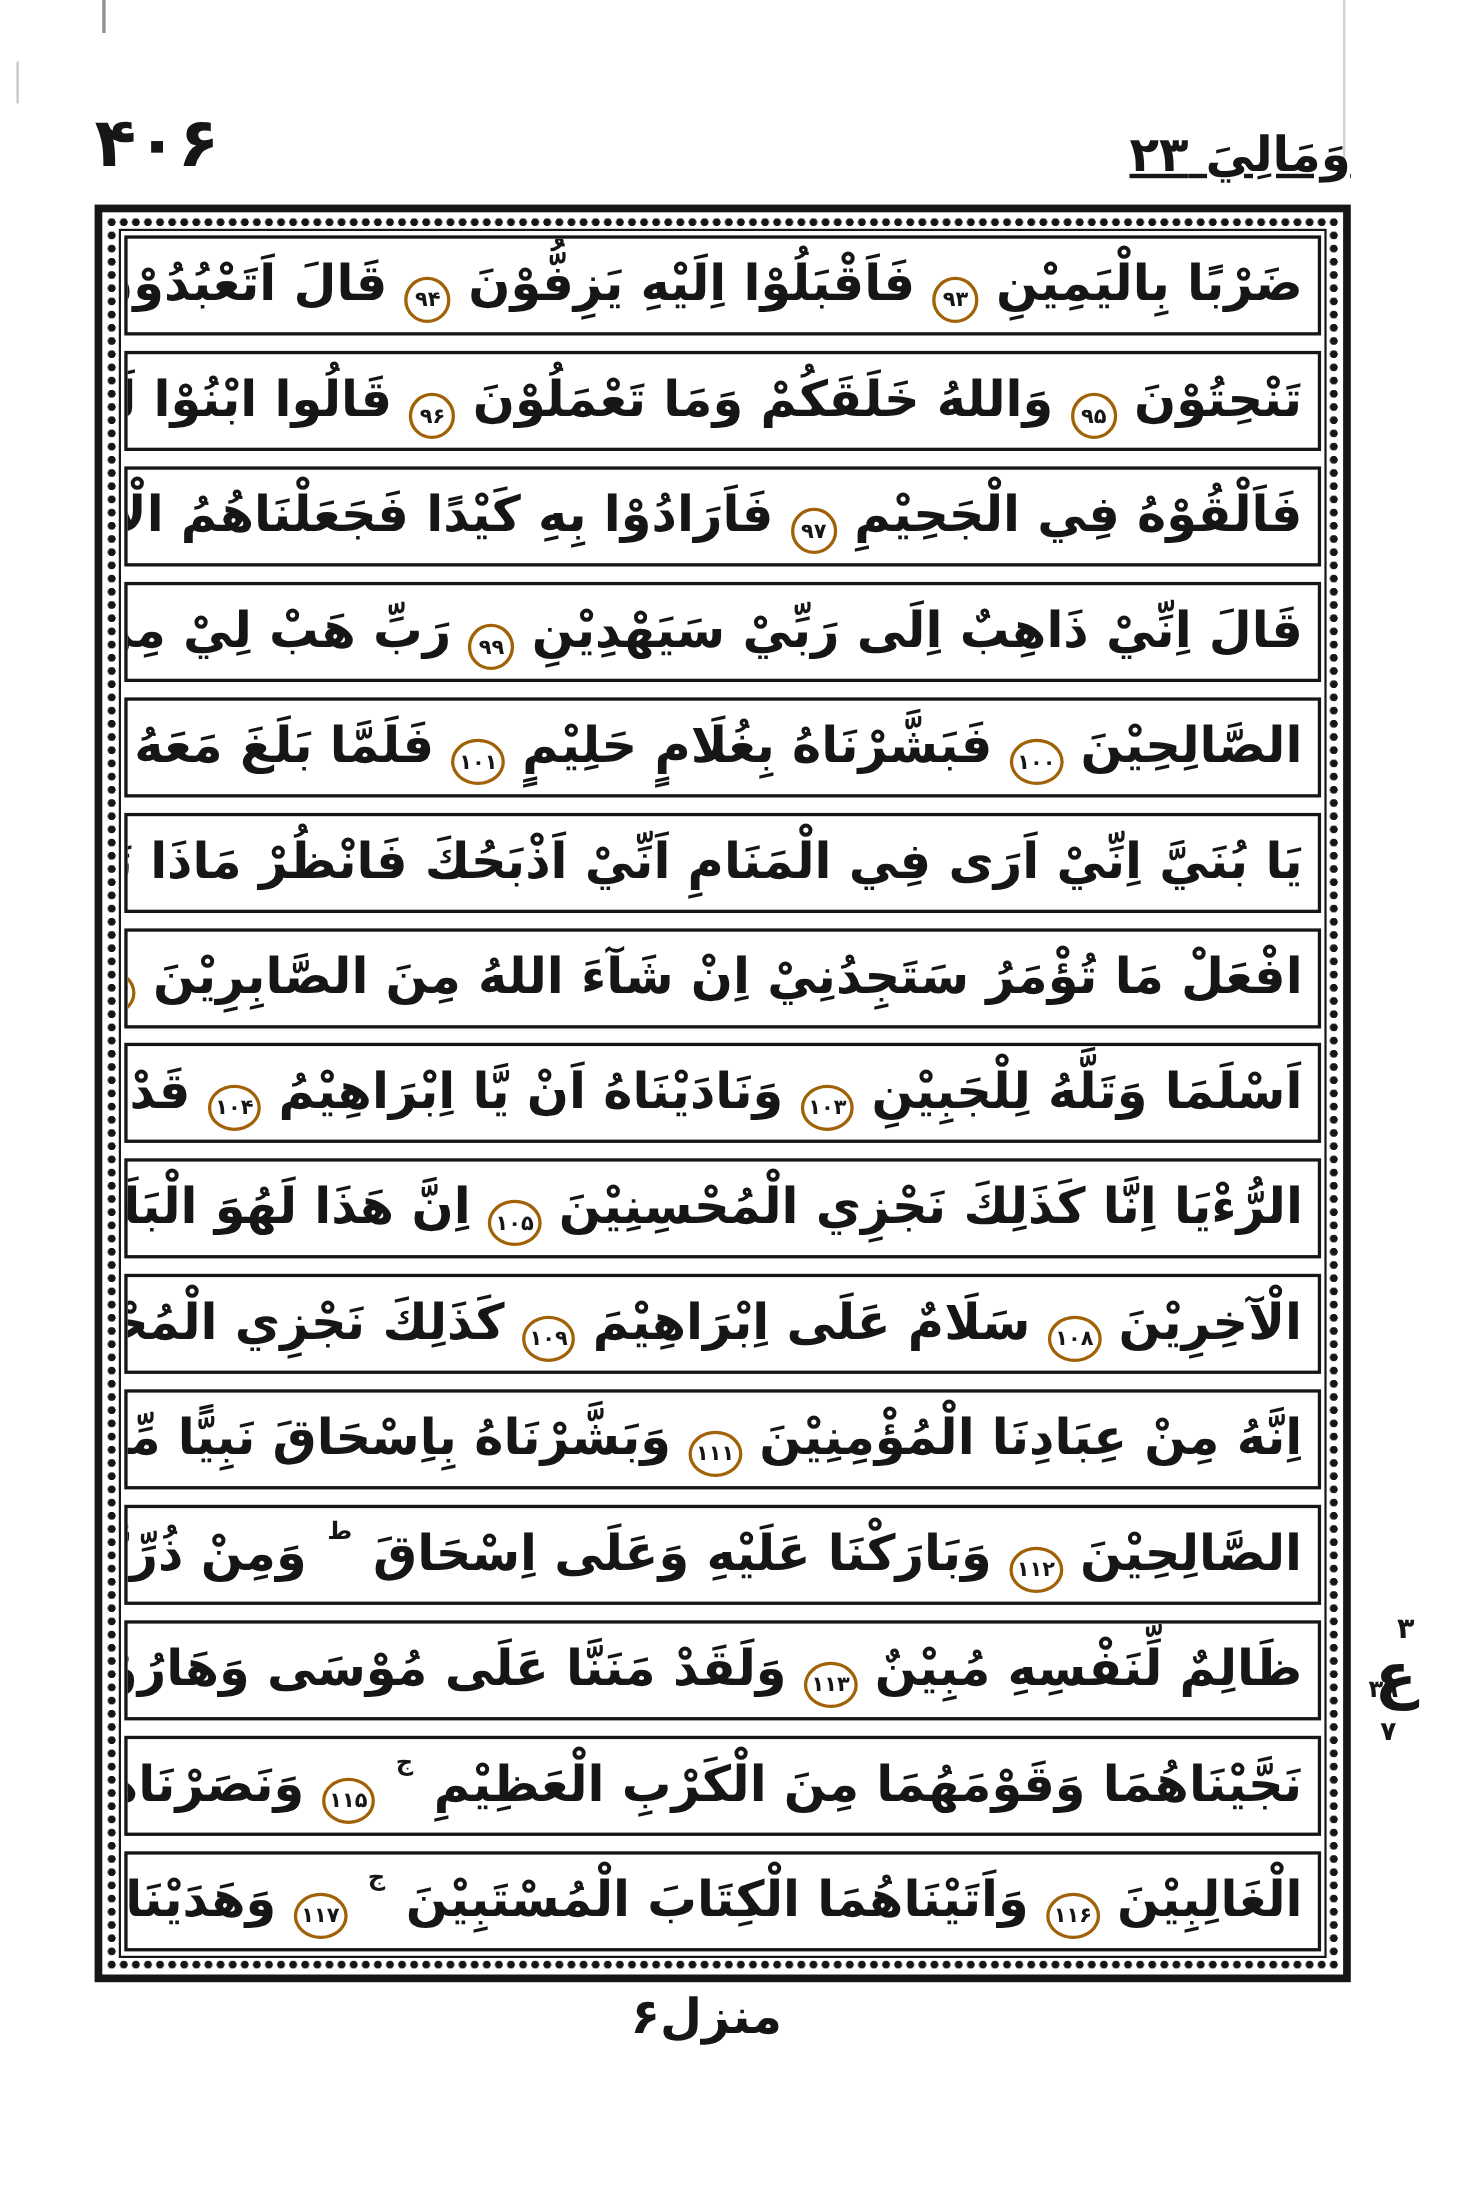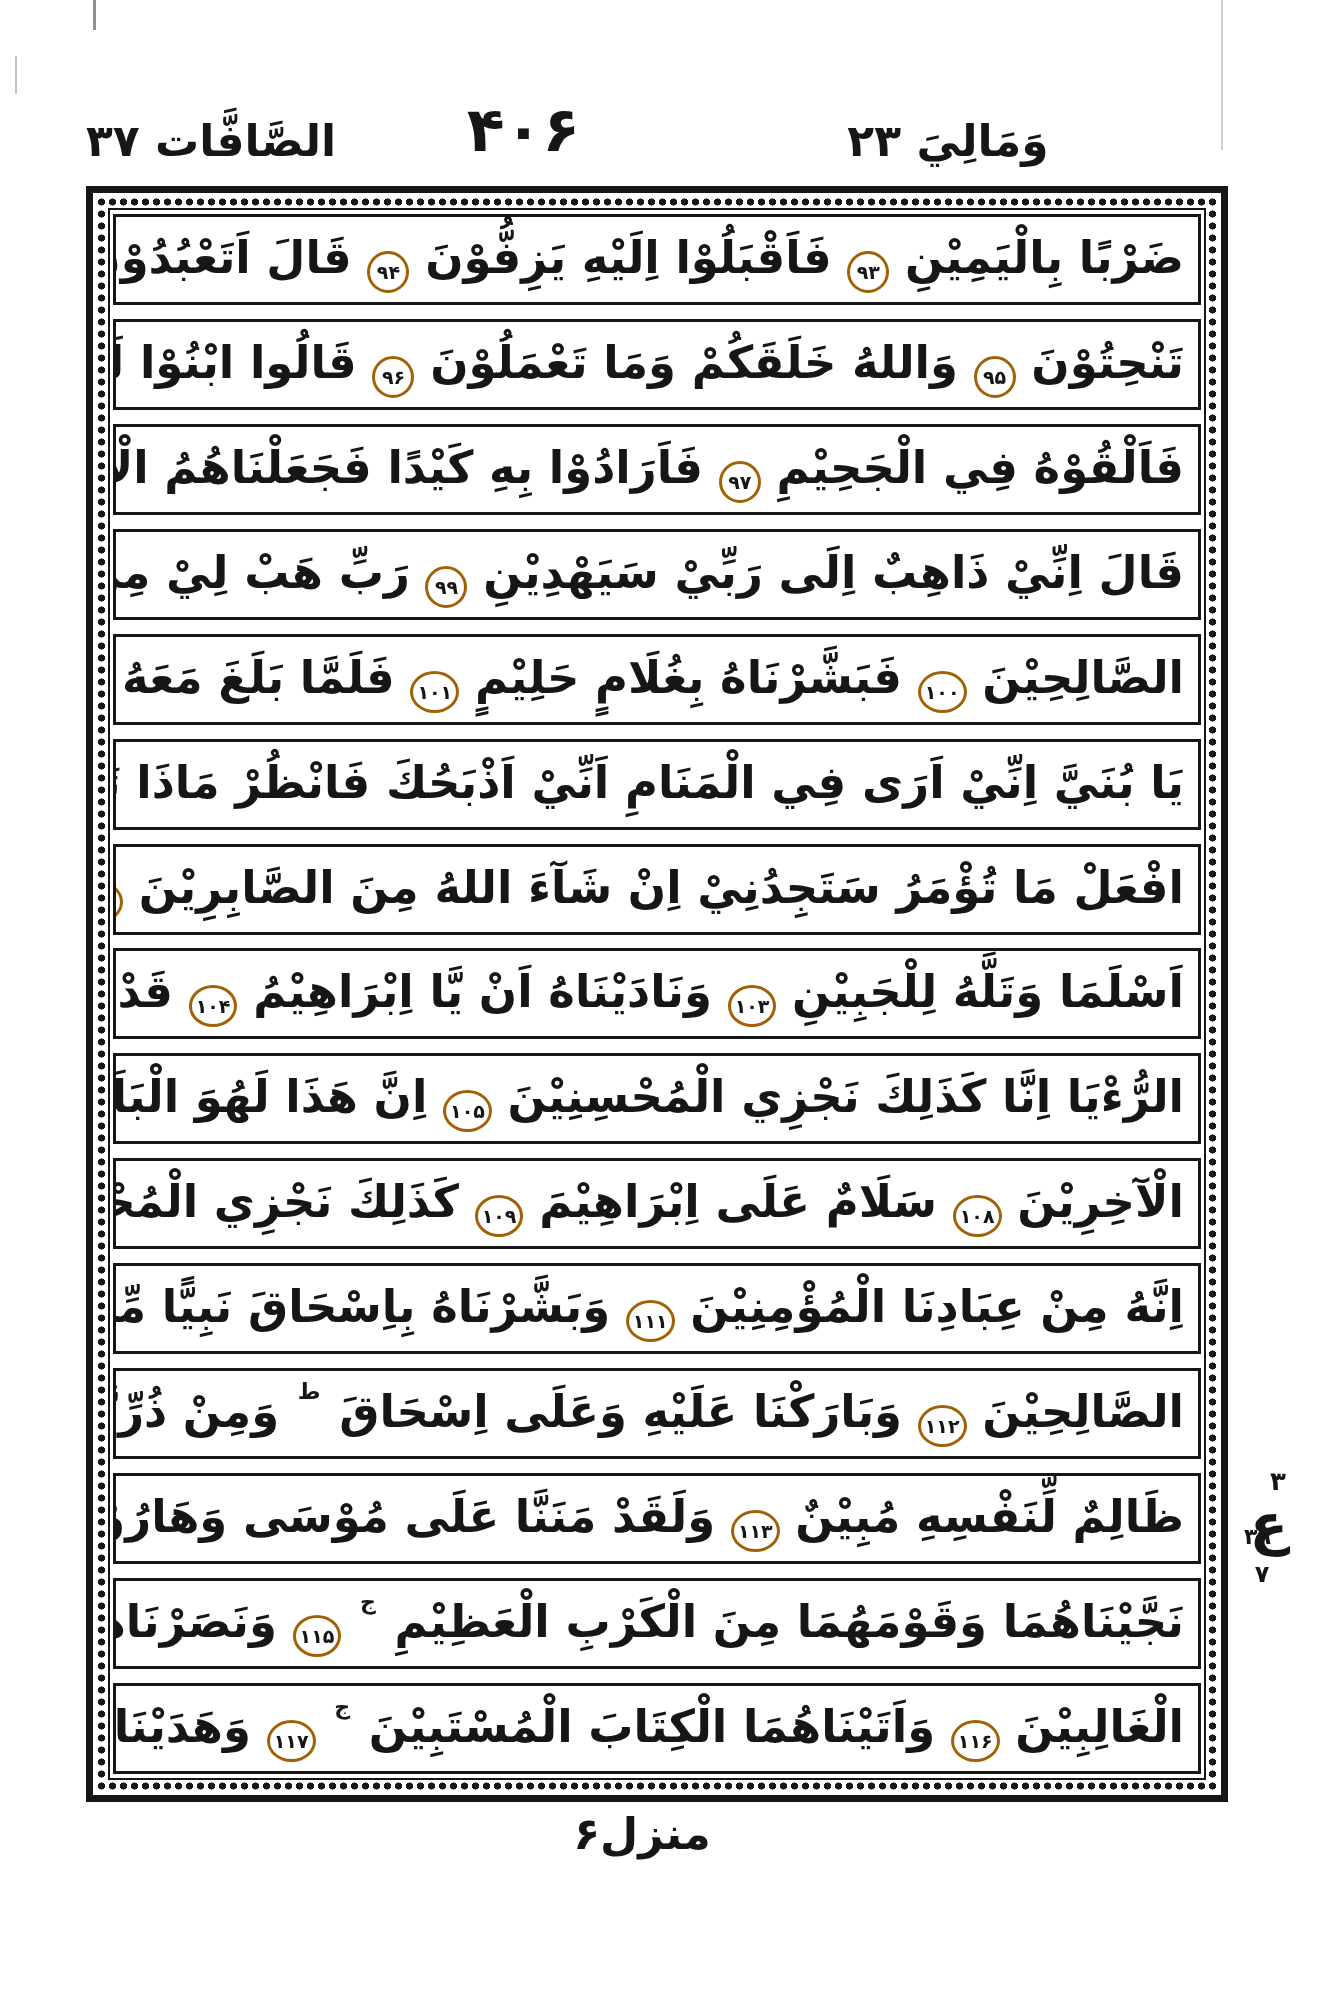--- a/index.html
+++ b/index.html
@@ -15,21 +15,21 @@
 
   
   .runhead {
     position: absolute; top: 70px; left: 86px; width: 1142px; height: 96px;
     display: flex; justify-content: space-between; align-items: flex-end;
     direction: ltr;
   }
   .runhead .cell { flex: 1; font-weight: bold; direction: rtl; white-space: nowrap; }
   .surah-title  { text-align: left;  font-size: 44px; }
   .page-number  { text-align: left; font-size: 62px; letter-spacing: 6px; }
-  .juz-title    { text-align: left; font-size: 44px; }
+  .juz-title    { text-align: right; font-size: 44px; text-decoration: underline; }
 
   
   .frame {
     position: absolute; left: 86px; top: 186px; width: 1142px; height: 1616px;
     border: 7px solid #161616;
     padding: 3px;
     background: #fff;
   }
   .frame-band {
     width: 100%; height: 100%;
@@ -105,21 +105,20 @@
   .artifact.a3 { left: 15px;  top: 56px; width: 2px; height: 38px; background:#c4c4c4; }
 </style>
 </head>
 <body>
 
 <div class="artifact a1"></div>
 <div class="artifact a2"></div>
 <div class="artifact a3"></div>
 
 <div class="runhead">
-  <div class="cell surah-title">الصَّافَّات ۳۷</div>
   <div class="cell page-number">۴۰۶</div>
   <div class="cell juz-title">وَمَالِيَ ۲۳</div>
 </div>
 
 <div class="frame">
   <div class="frame-band">
     <div class="frame-inner">
         <div class="line"><span class="ayah-text">ضَرْبًا بِالْيَمِيْنِ</span> <span class="ayah-num">۹۳</span> <span class="ayah-text">فَاَقْبَلُوْا اِلَيْهِ يَزِفُّوْنَ</span> <span class="ayah-num">۹۴</span> <span class="ayah-text">قَالَ اَتَعْبُدُوْنَ مَا</span></div>
         <div class="line"><span class="ayah-text">تَنْحِتُوْنَ</span> <span class="ayah-num">۹۵</span> <span class="ayah-text">وَاللهُ خَلَقَكُمْ وَمَا تَعْمَلُوْنَ</span> <span class="ayah-num">۹۶</span> <span class="ayah-text">قَالُوا ابْنُوْا لَهُ بُنْيَانًا</span></div>
         <div class="line"><span class="ayah-text">فَاَلْقُوْهُ فِي الْجَحِيْمِ</span> <span class="ayah-num">۹۷</span> <span class="ayah-text">فَاَرَادُوْا بِهِ كَيْدًا فَجَعَلْنَاهُمُ الْاَسْفَلِيْنَ</span>  </div>

